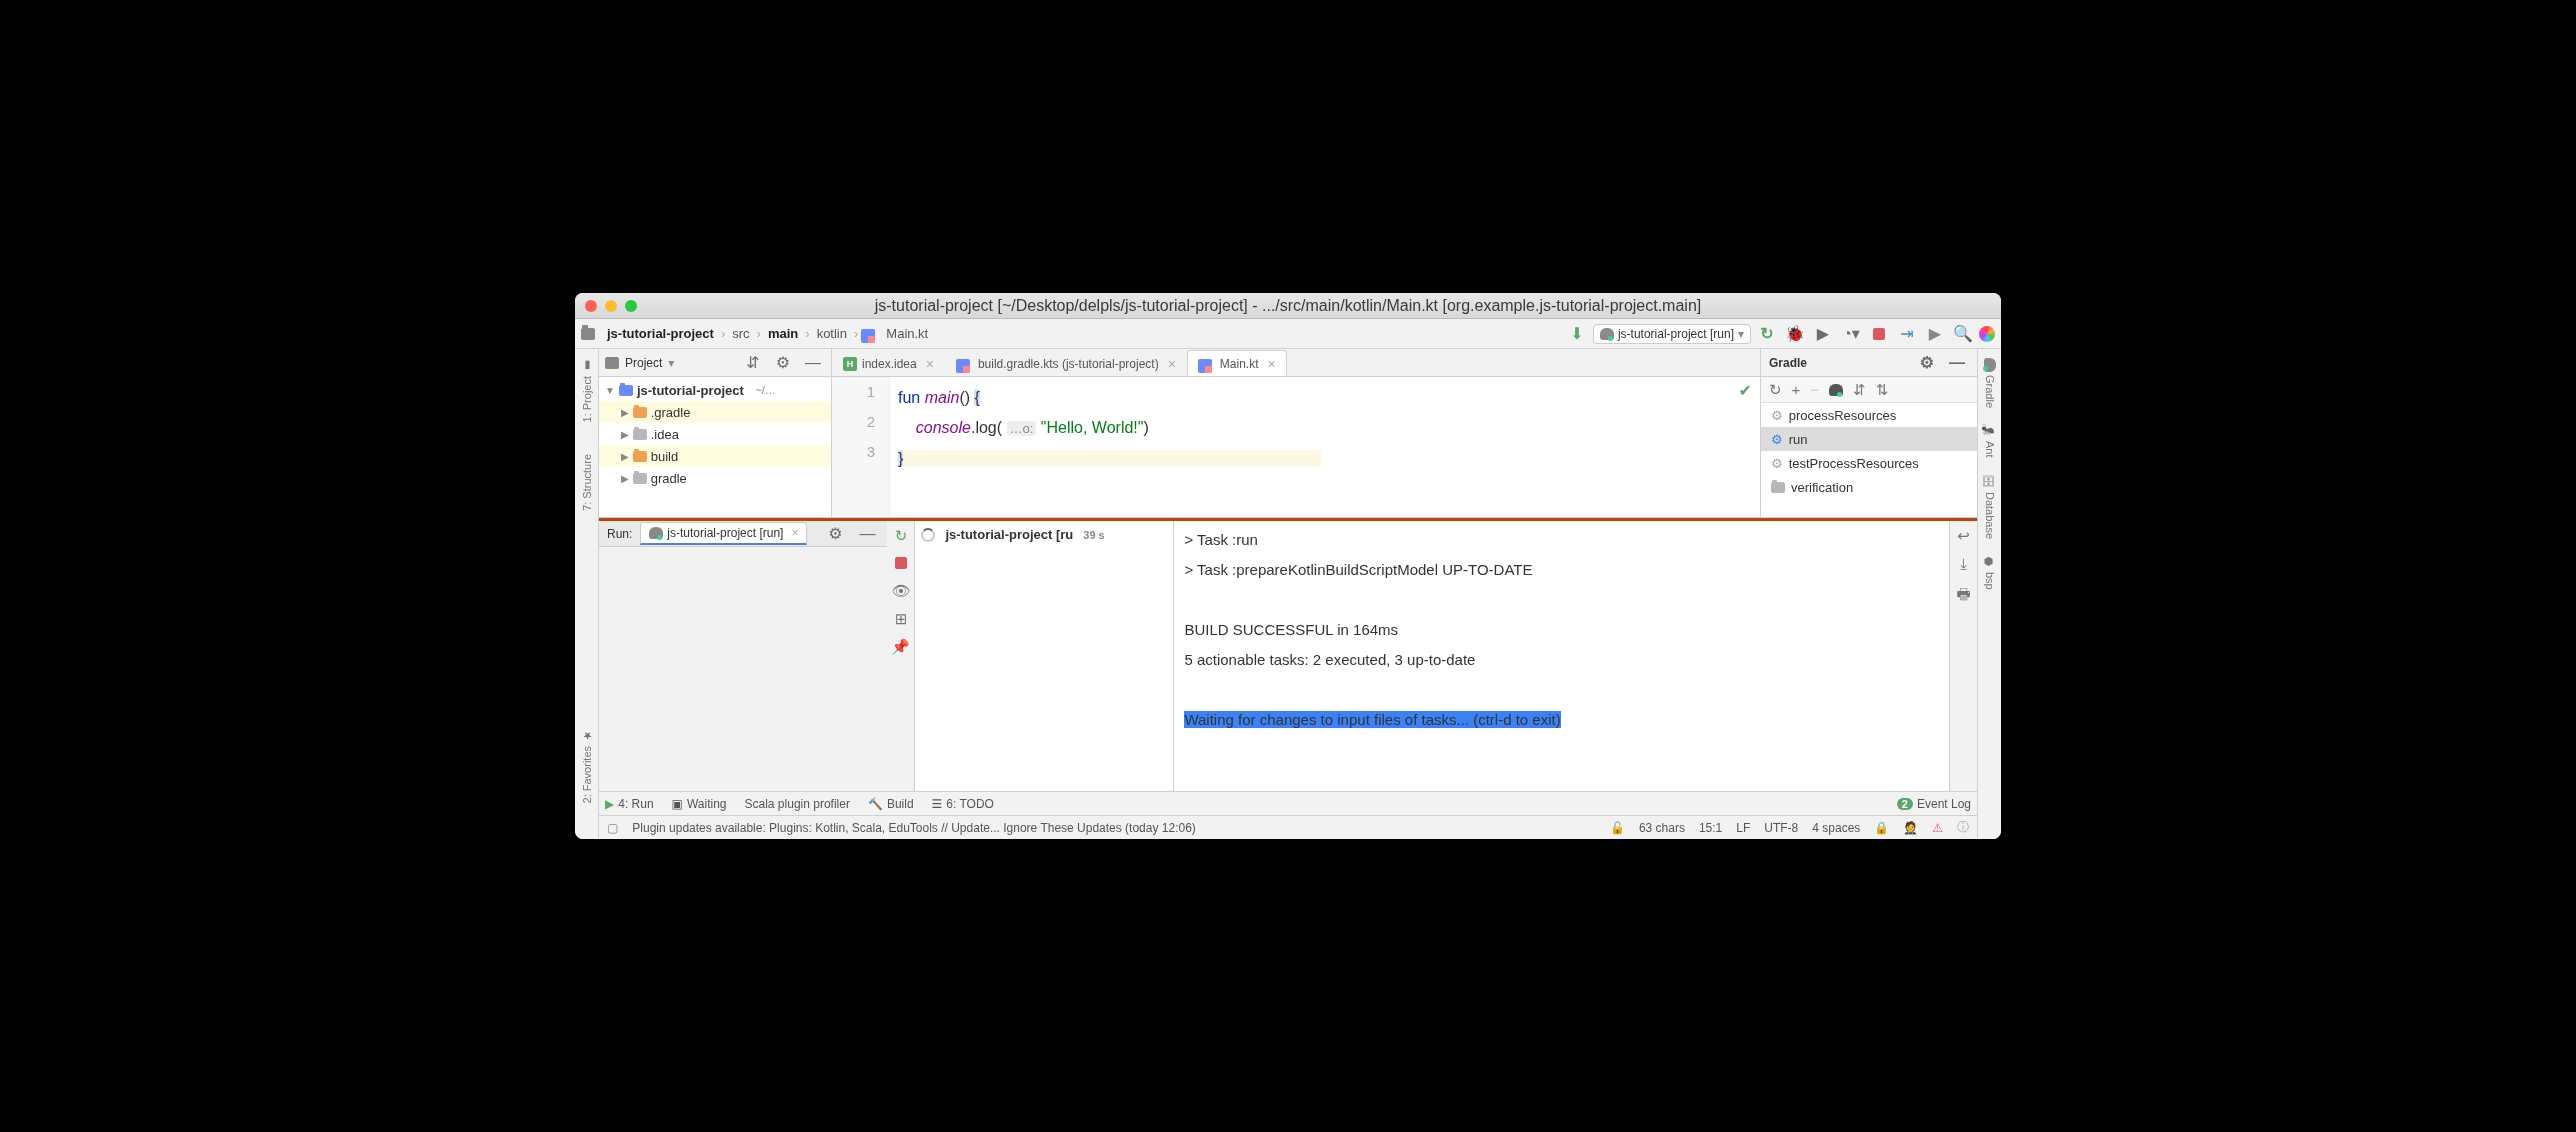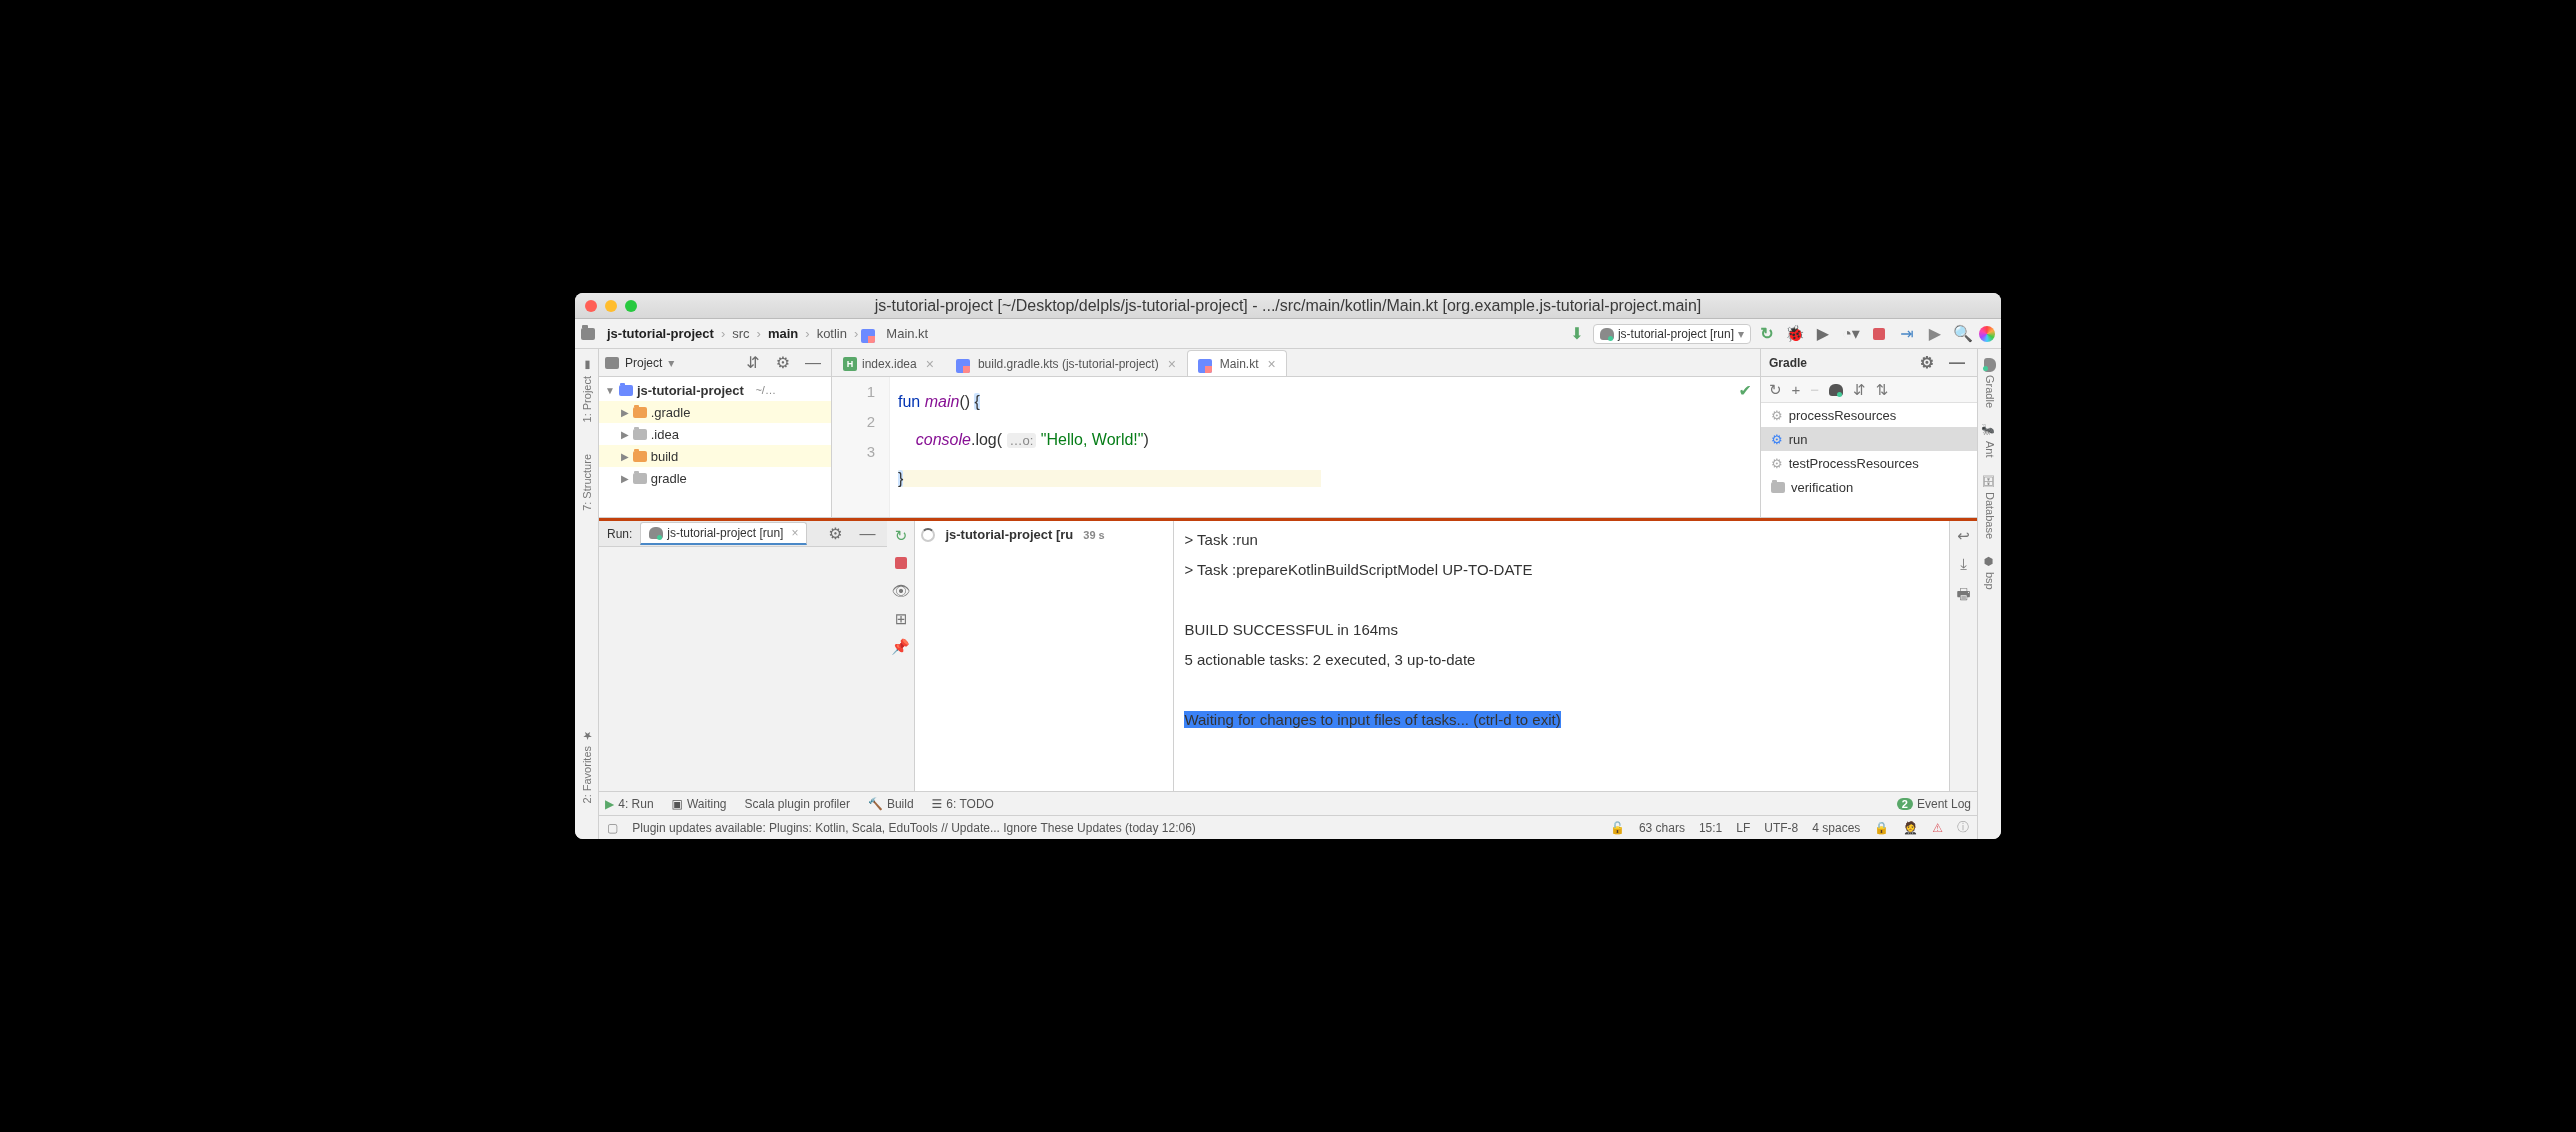--- a/index.html
+++ b/index.html
@@ -48,21 +48,21 @@
 .trow .b{font-weight:600}
 .editor{flex:1;display:flex;flex-direction:column;background:#fff}
 .tabs{height:28px;background:#f2f2f2;border-bottom:1px solid #d0d0d0;display:flex;align-items:flex-end}
 .tab{height:26px;display:flex;align-items:center;padding:0 10px;font-size:12px;border:1px solid transparent;border-bottom:none;cursor:pointer;gap:5px;color:#555}
 .tab.act{background:#fff;border-color:#d0d0d0;border-radius:4px 4px 0 0}
 .tab .x{color:#aaa;margin-left:4px;font-size:14px}
 .hfile{width:14px;height:14px;background:#59a869;border-radius:2px;display:inline-flex;align-items:center;justify-content:center;color:#fff;font-size:9px;font-weight:bold}
 .code-wrap{flex:1;display:flex;position:relative}
 .gutter{width:58px;background:#f7f7f7;border-right:1px solid #eee;color:#aaa;font-family:Menlo,monospace;font-size:15px;padding-top:6px;text-align:right}
 .gutter div{height:30px;padding-right:14px}
-.code{flex:1;font-family:Menlo,monospace;font-size:16px;padding:6px 8px;line-height:38px;white-space:pre}
+.code{flex:1;font-family:Menlo,monospace;font-size:16px;padding:6px 8px;line-height:30px;white-space:pre}
 .chk{position:absolute;top:4px;right:8px;color:#59a869;font-size:16px}
 .kw{color:#0033b3}
 .fn{color:#871094;font-style:italic}
 .str{color:#067d17}
 .hl{background:#cde4ff;border-radius:2px}
 .cur{background:#fcf8e3}
 .ghost{background:#eee;color:#888;font-size:13px;padding:0 3px;border-radius:3px}
 .breadc{height:22px;border-top:1px solid #eee;font-size:12px;color:#888;display:flex;align-items:center;padding-left:60px}
 .gradle-pane{width:217px;background:#fff;border-left:1px solid #d0d0d0;display:flex;flex-direction:column}
 .gp-hdr{height:28px;background:#f2f2f2;border-bottom:1px solid #d0d0d0;display:flex;align-items:center;padding:0 8px;font-size:12px;font-weight:600;gap:6px}

